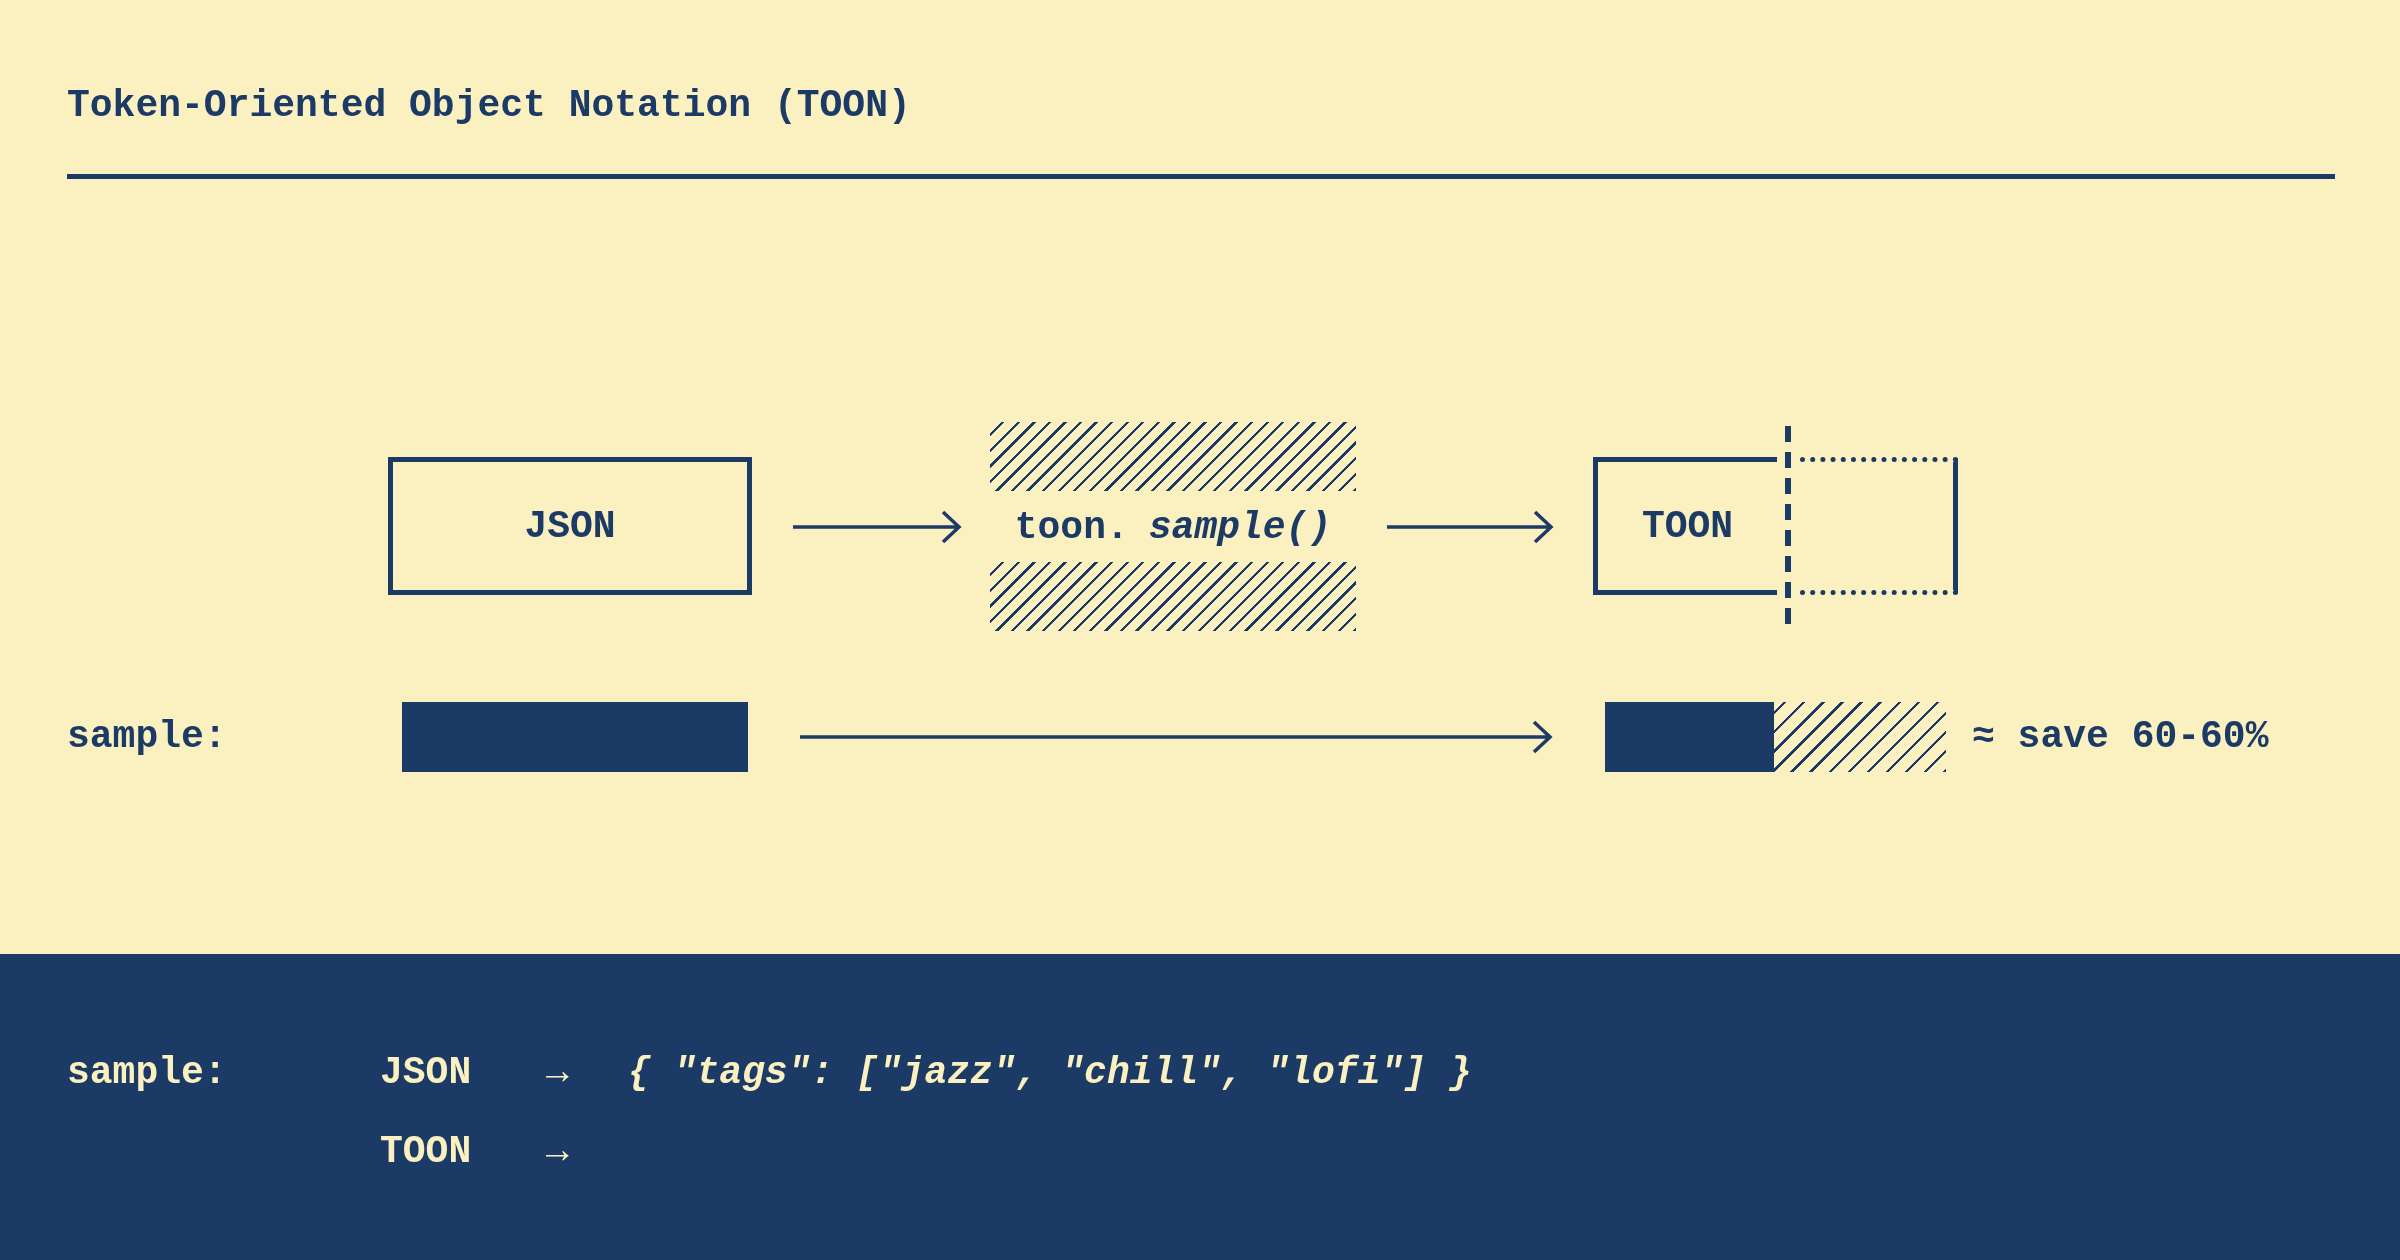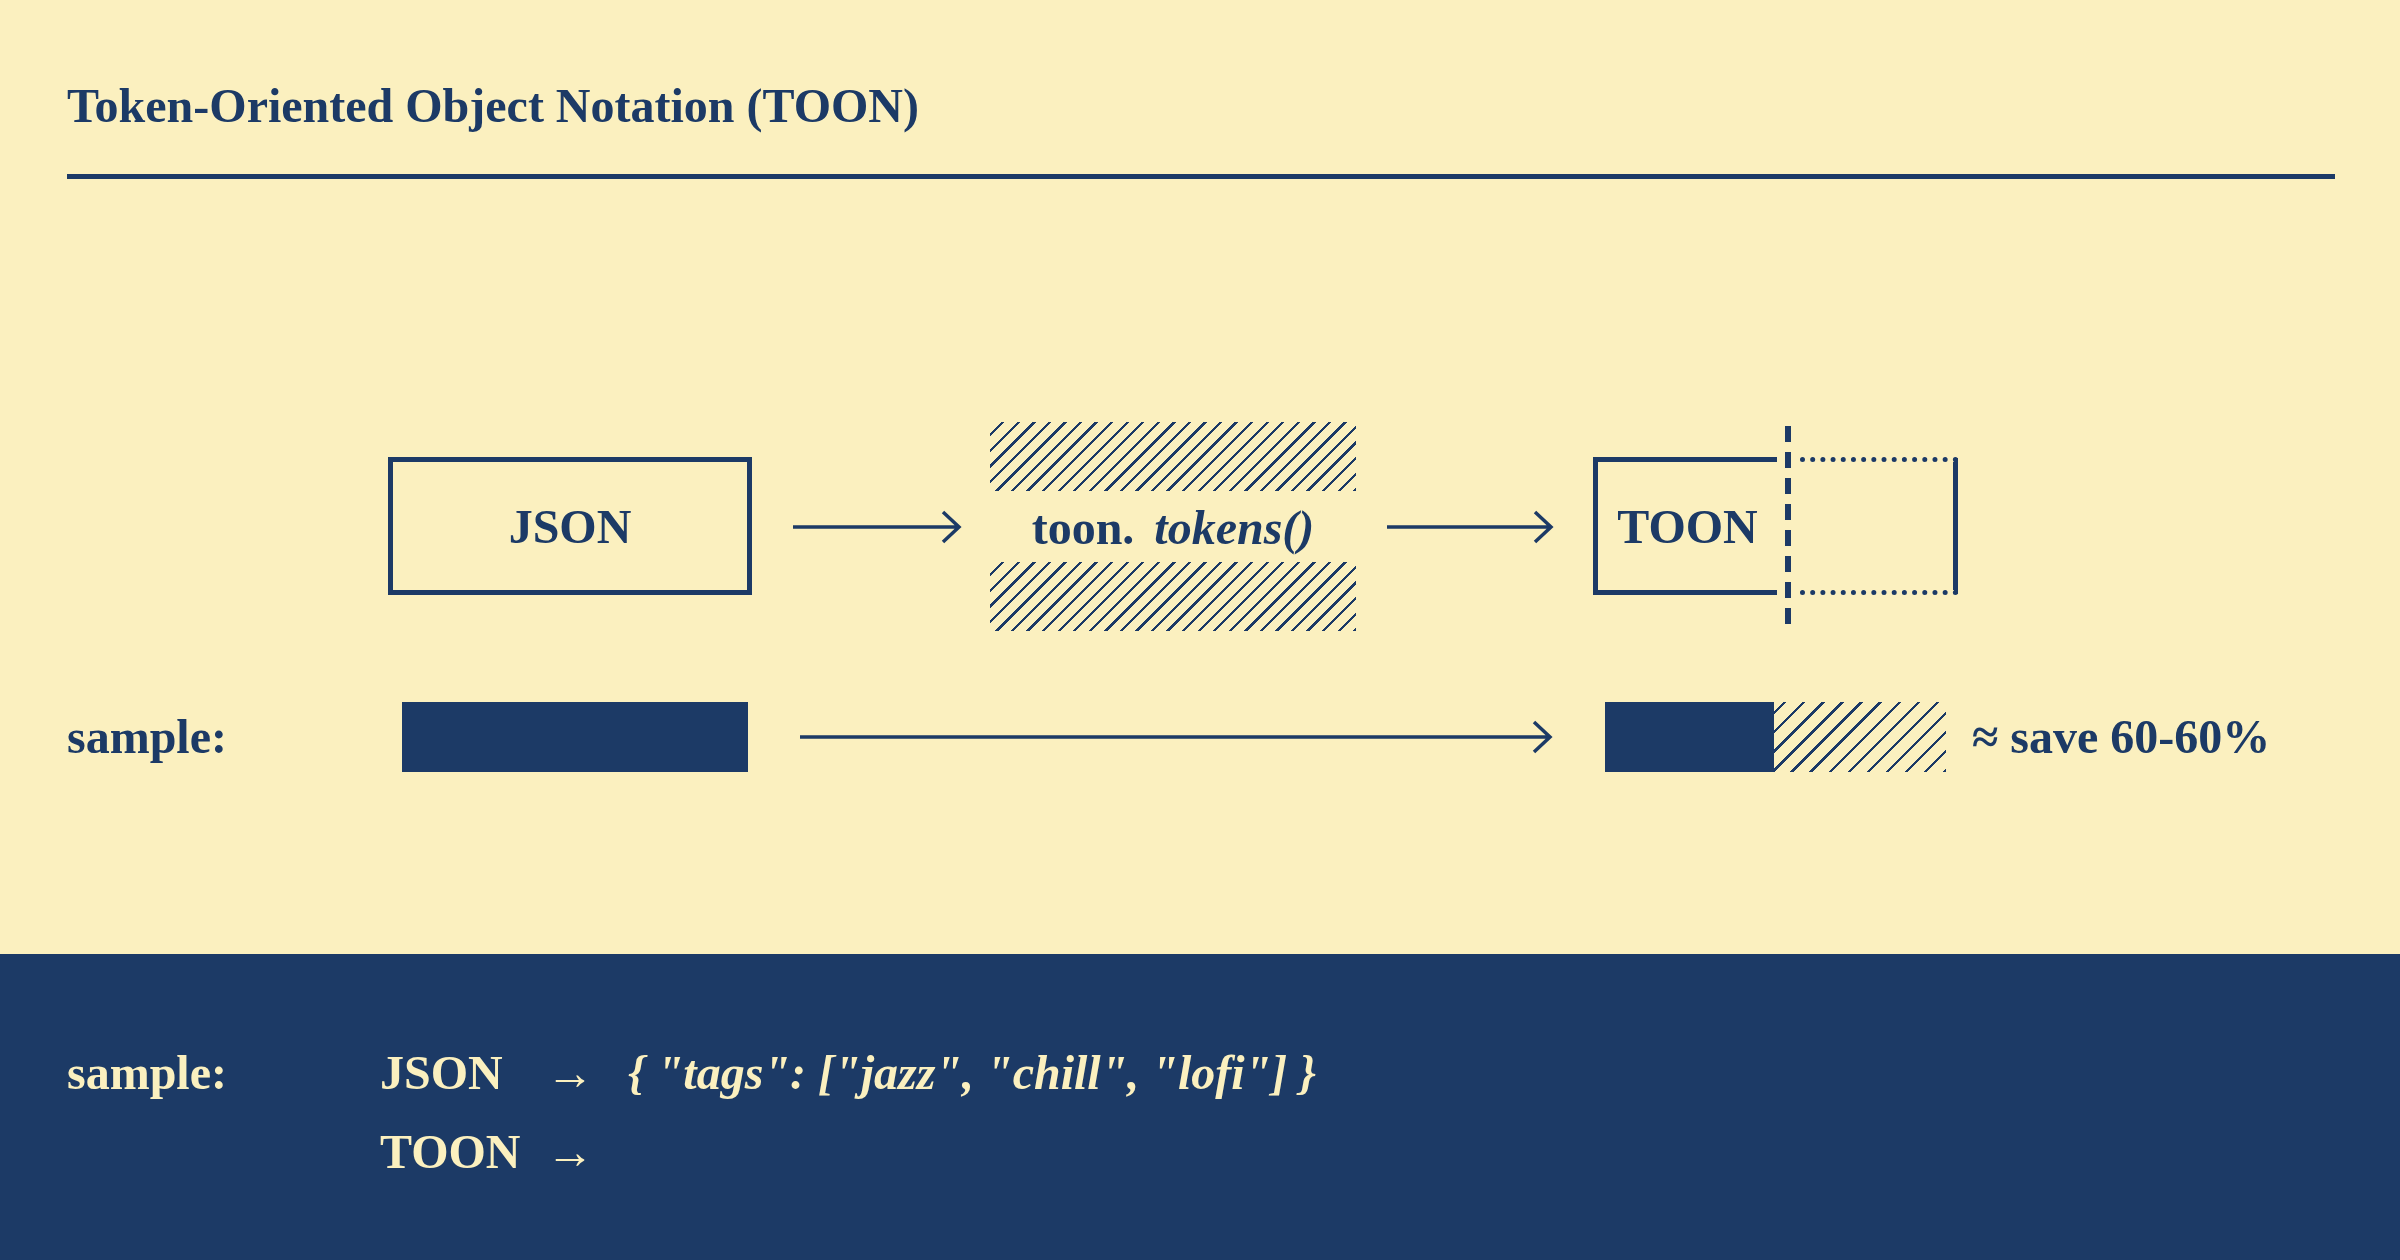--- a/index.html
+++ b/index.html
@@ -12,23 +12,23 @@
   html,body{background:#777;}
   .canvas{
     position:relative;
     width:2400px;height:1260px;
     background:var(--bg);
     overflow:hidden;
     font-family:"DejaVu Sans Mono","Liberation Mono",monospace;
     color:var(--ink);
   }
   .mono{
-    font-family:Liberation Serif, serif;
+    font-family:Liberation Mono, monospace;
     font-weight:bold;
-    font-size:48px;
+    font-size:38px;
     white-space:pre;
   }
   .abs{position:absolute;}
   .txt{height:60px;line-height:60px;}
 
   
   .title{left:67px;top:76px;}
   .rule{left:67px;top:174px;width:2268px;height:5px;background:var(--ink);}
 
   
@@ -100,21 +100,21 @@
     <span class="mono">JSON</span>
   </div>
 
   <svg class="abs arrow arrow-1" width="176" height="44" viewBox="0 0 176 44">
     <path d="M2 22 H168 M152 7 L168 22 L152 37" fill="none" stroke="currentColor" stroke-width="3.5"></path>
   </svg>
 
   <div class="abs hatch hatch-top"></div>
   <div class="abs encoder-text">
     <span class="mono">toon.</span>
-      <span class="mono italic">tokens()</span>
+      <span class="mono italic">sample()</span>
   </div>
   <div class="abs hatch hatch-bottom"></div>
 
   <svg class="abs arrow arrow-2" width="176" height="44" viewBox="0 0 176 44">
     <path d="M2 22 H166 M150 7 L166 22 L150 37" fill="none" stroke="currentColor" stroke-width="3.5"></path>
   </svg>
 
   <div class="abs toon-box">
     <span class="mono">TOON</span>
   </div>

